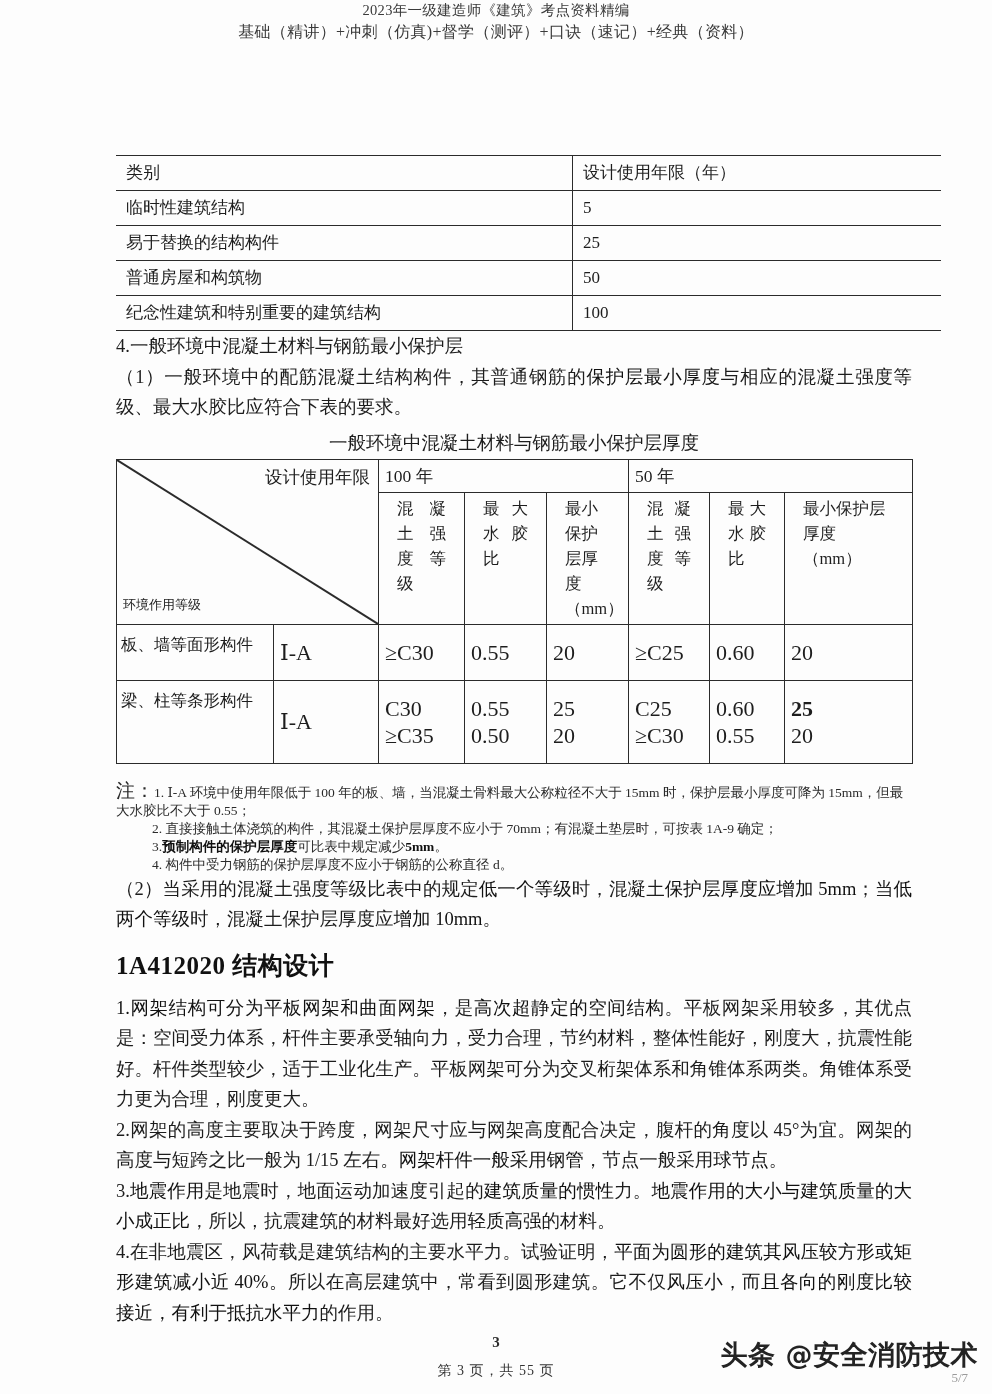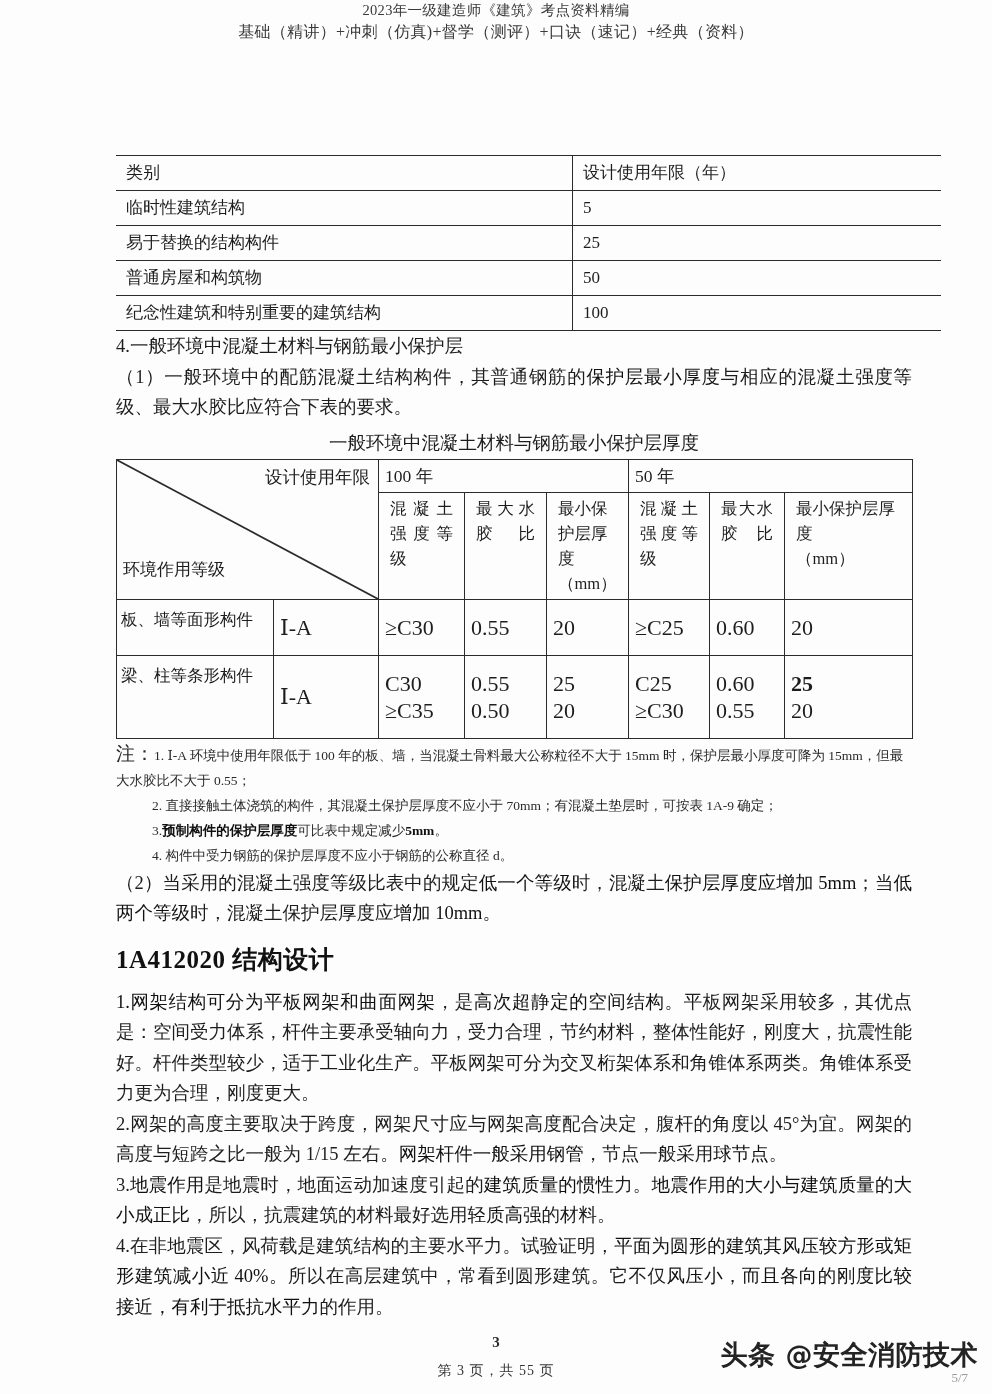--- a/index.html
+++ b/index.html
@@ -115,33 +115,33 @@
   }
   .corner .tr-label {
     position: absolute;
     right: 8px;
     top: 5px;
     font-size: 17.5px;
   }
   .corner .bl-label {
     position: absolute;
     left: 6px;
-    bottom: 18px;
-    font-size: 17px;
+    bottom: 10px;
+    font-size: 13px;
   }
   .yr-cell {
     font-size: 17.5px;
     padding: 4px 6px !important;
     vertical-align: top;
   }
   .yr-bold { font-weight: bold; margin-top: 44px; }
   .sub-head {
     font-size: 16.5px;
     line-height: 25px;
-    padding: 3px 11px !important;
+    padding: 3px 18px !important;
     height: 96px;
     vertical-align: top;
   }
   .sub-head .jt {
     text-align: justify;
     text-align-last: justify;
     text-justify: inter-ideograph;
   }
   .data-cell {
     font-size: 22px;
@@ -153,23 +153,23 @@
   .rowlabel {
     font-size: 16.5px;
     line-height: 27px;
     padding: 6px 4px !important;
   }
   .vmid { vertical-align: middle !important; }
   .bold-val { font-weight: bold; }
 
   
   .notes {
-    margin-top: 2px;
+    margin-top: 18px;
     font-size: 13.5px;
-    line-height: 25px;
+    line-height: 18px;
     color: #2a2a2a;
   }
   .notes .n-first { display: block; text-indent: 0; }
   .notes .n-ind { display: block; padding-left: 36px; }
   .notes .zhu {
     font-size: 19px;
     font-weight: normal;
   }
   .notes .nb { font-weight: bold; color: #111; }
 

